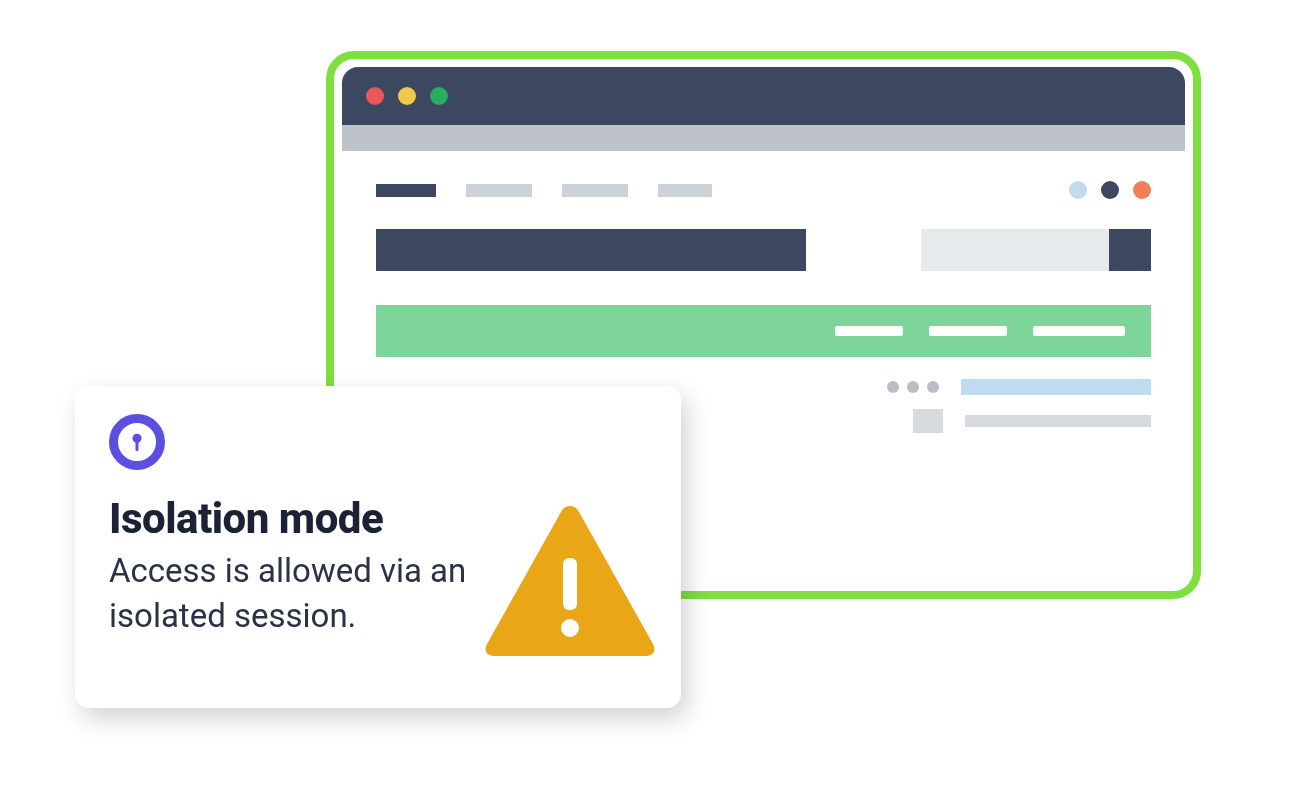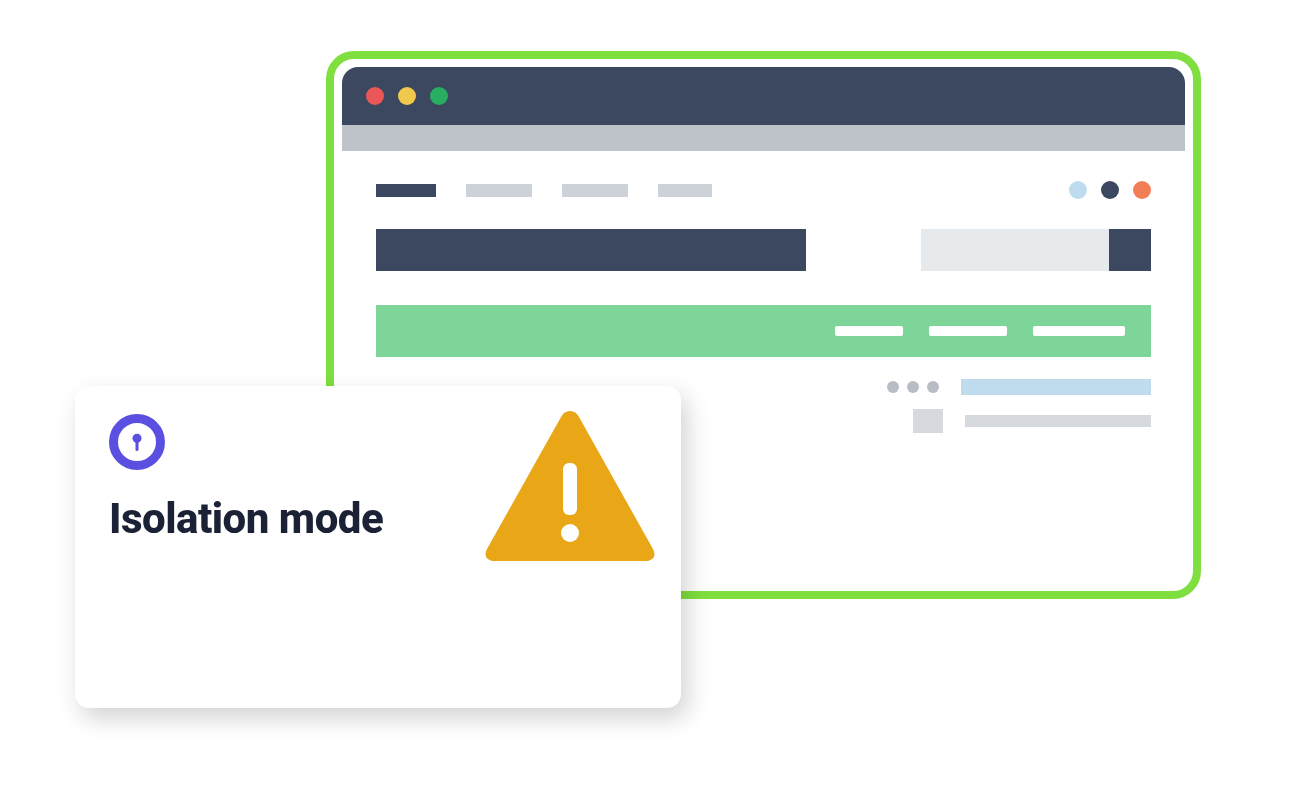--- a/index.html
+++ b/index.html
@@ -257,20 +257,21 @@
   <div class="callout">
     <div class="lock-badge">
       <svg viewBox="0 0 24 32" fill="#5A4FE0" aria-hidden="true">
         <circle cx="12" cy="11" r="6"></circle>
         <rect x="10" y="14" width="4" height="14" rx="2"></rect>
       </svg>
     </div>
 
     <div class="callout-body">
       <div class="callout-title">Isolation mode</div>
+      <div class="callout-text">Access is allowed via an isolated session.</div>
 
       <div class="warning-icon">
         <svg viewBox="0 0 170 150">
           <polygon points="85,4 166,146 4,146" fill="#E9A617" stroke="none" rx="8"></polygon>
           <path d="M85 6 L164 144 L6 144 Z" fill="#E9A617"></path>
           <path d="M85 0 C89 0 92 2 94 6 L168 138 C172 146 167 150 160 150 L10 150 C3 150 -2 146 2 138 L76 6 C78 2 81 0 85 0 Z" fill="#E9A617"></path>
           <rect x="78" y="52" width="14" height="52" rx="6" fill="#ffffff"></rect>
           <circle cx="85" cy="122" r="9" fill="#ffffff"></circle>
         </svg>
       </div>

